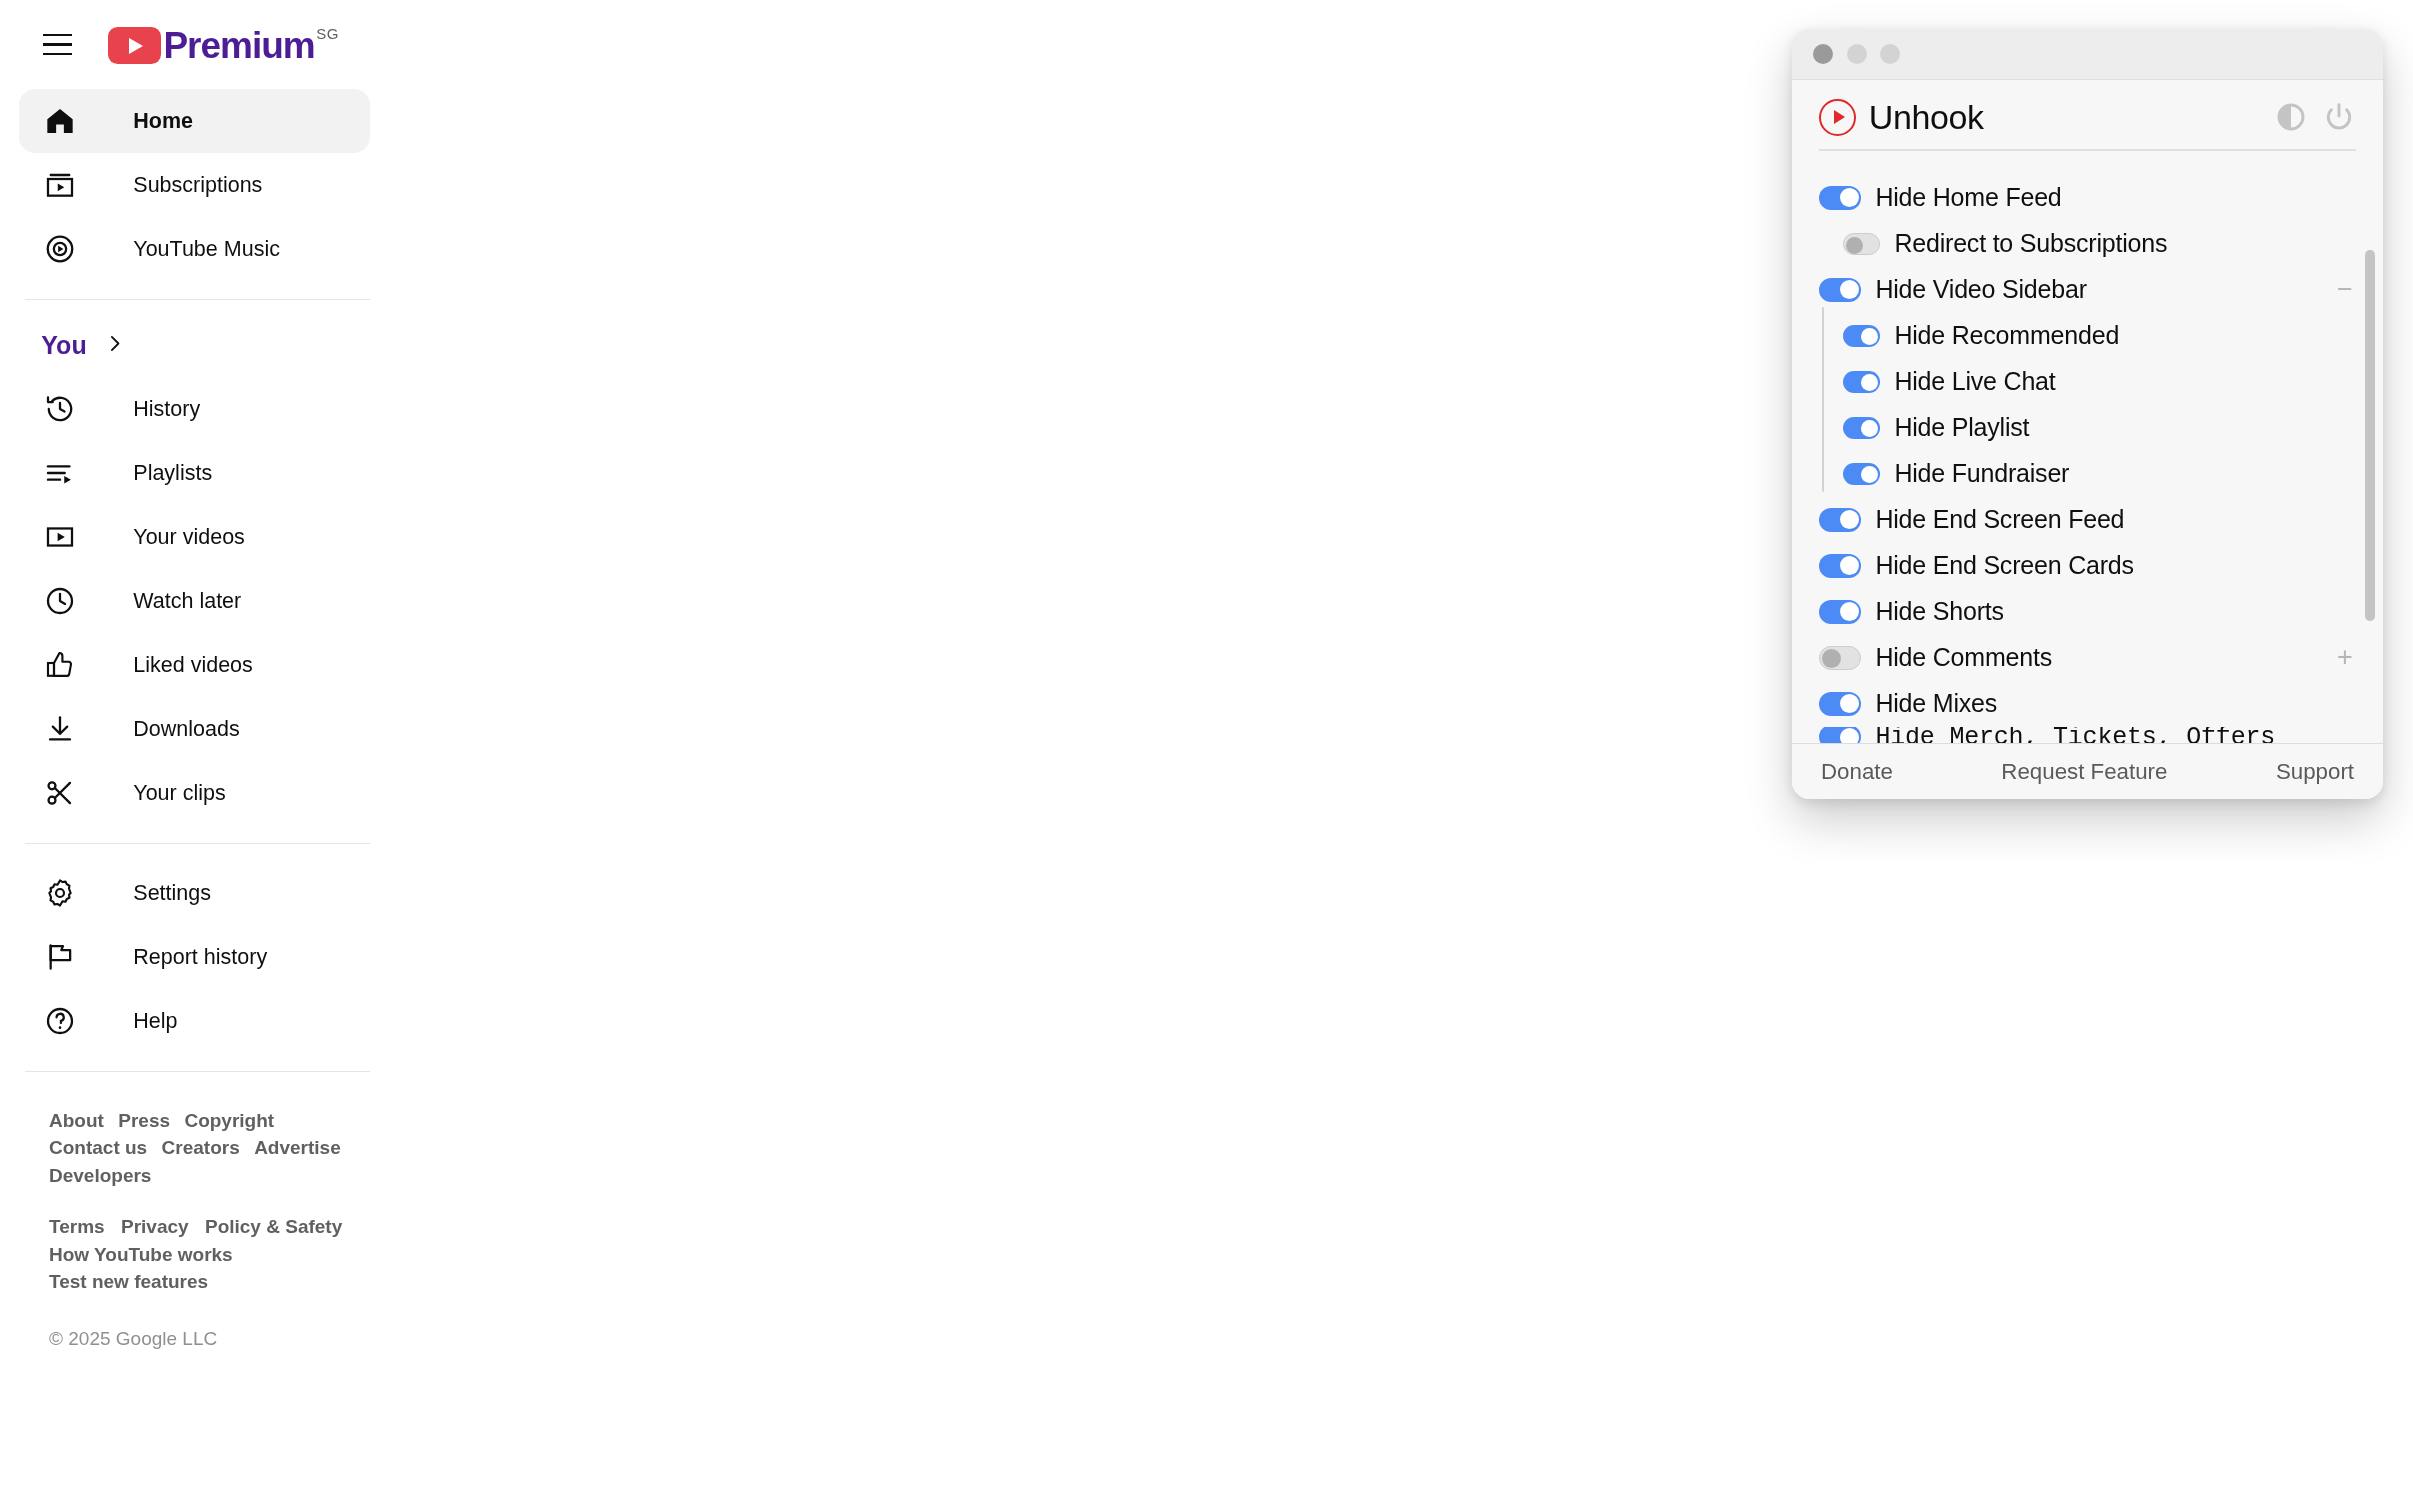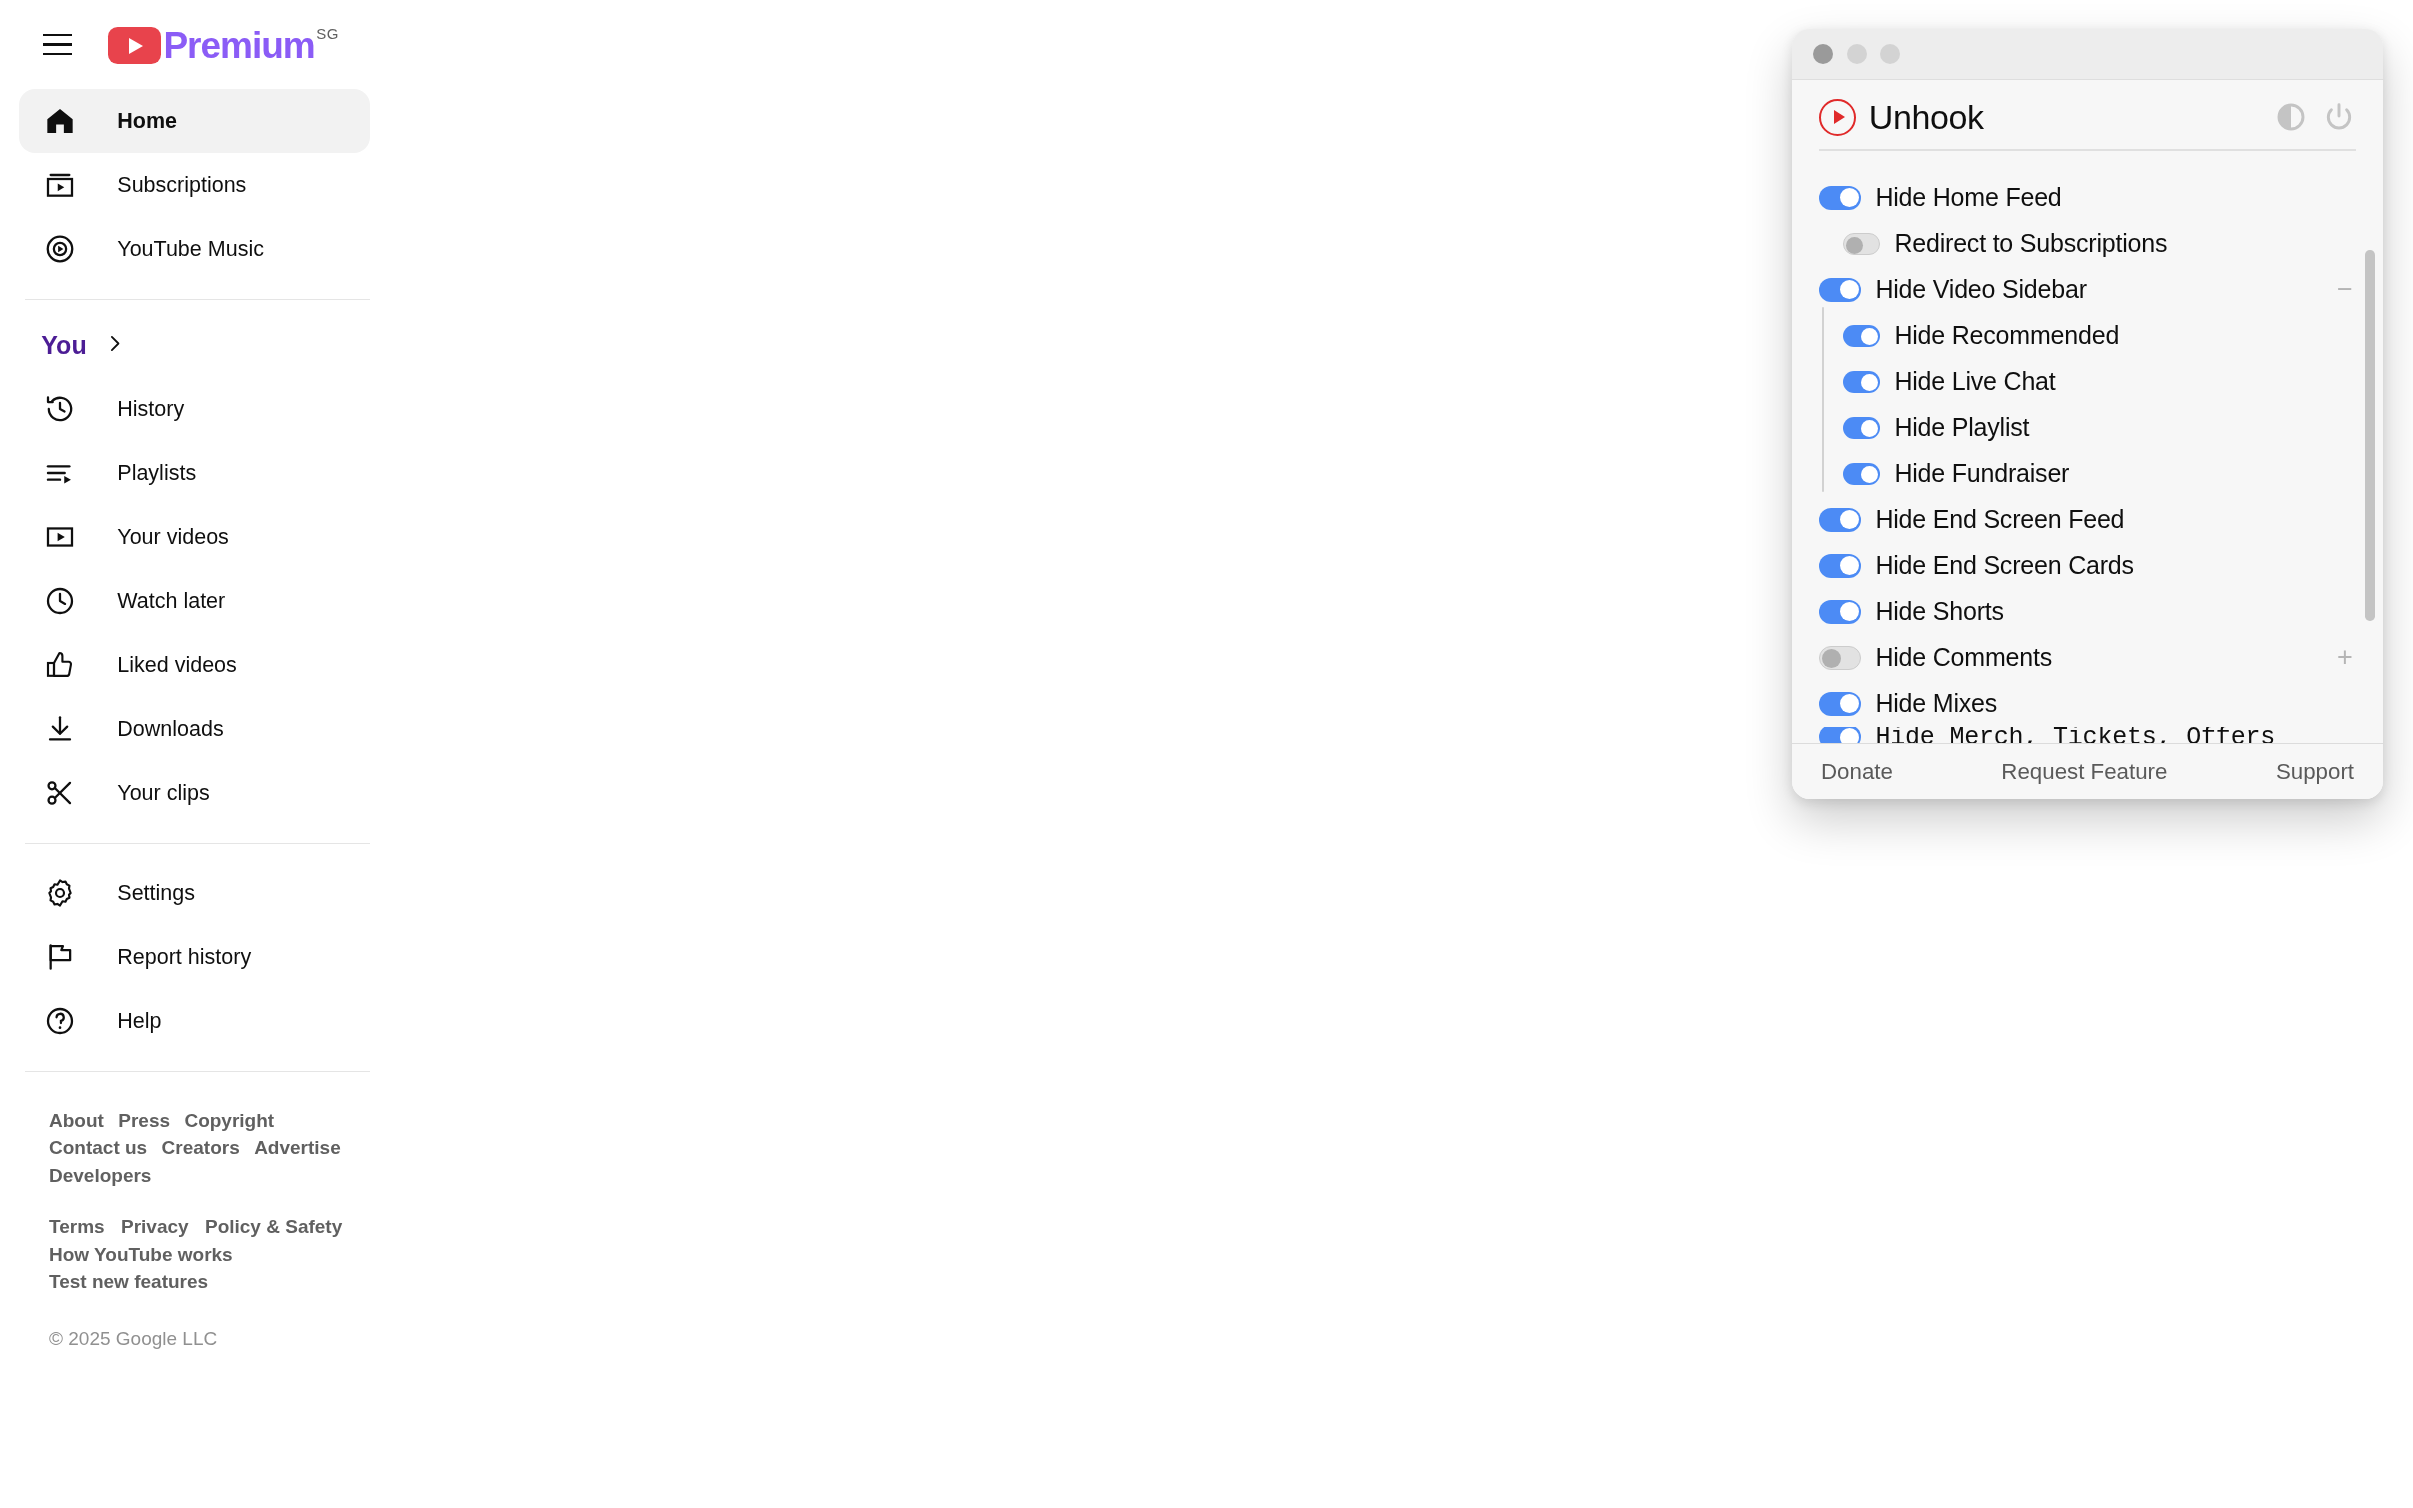--- a/index.html
+++ b/index.html
@@ -39,21 +39,21 @@
     margin-top: 4.8px;
   }
   .yt-play::after {
     content: ""; width: 0; height: 0;
     border-left: 14.4px solid #ffffff;
     border-top: 8.8px solid transparent;
     border-bottom: 8.8px solid transparent;
     margin-left: 3.2px;
   }
   .logo-text {
-    font-size: 37px; font-weight: 700; color: #8b5cf6;
+    font-size: 37px; font-weight: 700; color: #4c1d95;
     letter-spacing: -1px; margin-left: 2.4px; margin-top: 2.4px;
     font-family: "Liberation Sans", sans-serif;
   }
   .logo-sup {
     font-size: 15px; color: #606060; margin-top: 3.2px; margin-left: 1.6px;
     letter-spacing: 0.4px;
   }
 
   
   .search-zone {
@@ -89,21 +89,21 @@
   
   .sidebar {
     position: absolute; left: 0; top: 89px;
     width: 389px; height: 1419px;
     padding: 0 19px; background: #ffffff;
     overflow: hidden;
   }
   .nav-item {
     display: flex; align-items: center;
     height: 64px; padding-left: 22.3px;
-    border-radius: 16px; cursor: pointer; gap: 38px;
+    border-radius: 16px; cursor: pointer; gap: 54px;
   }
   .nav-item.active { background: #f2f2f2; }
   .nav-item .ico {
     width: 38px; height: 38px;
     display: flex; align-items: center; justify-content: center;
     flex: 0 0 38px;
   }
   .nav-item .lbl {
     font-size: 21.5px; color: #0f0f0f; white-space: nowrap;
     font-family: "Liberation Sans", sans-serif;

